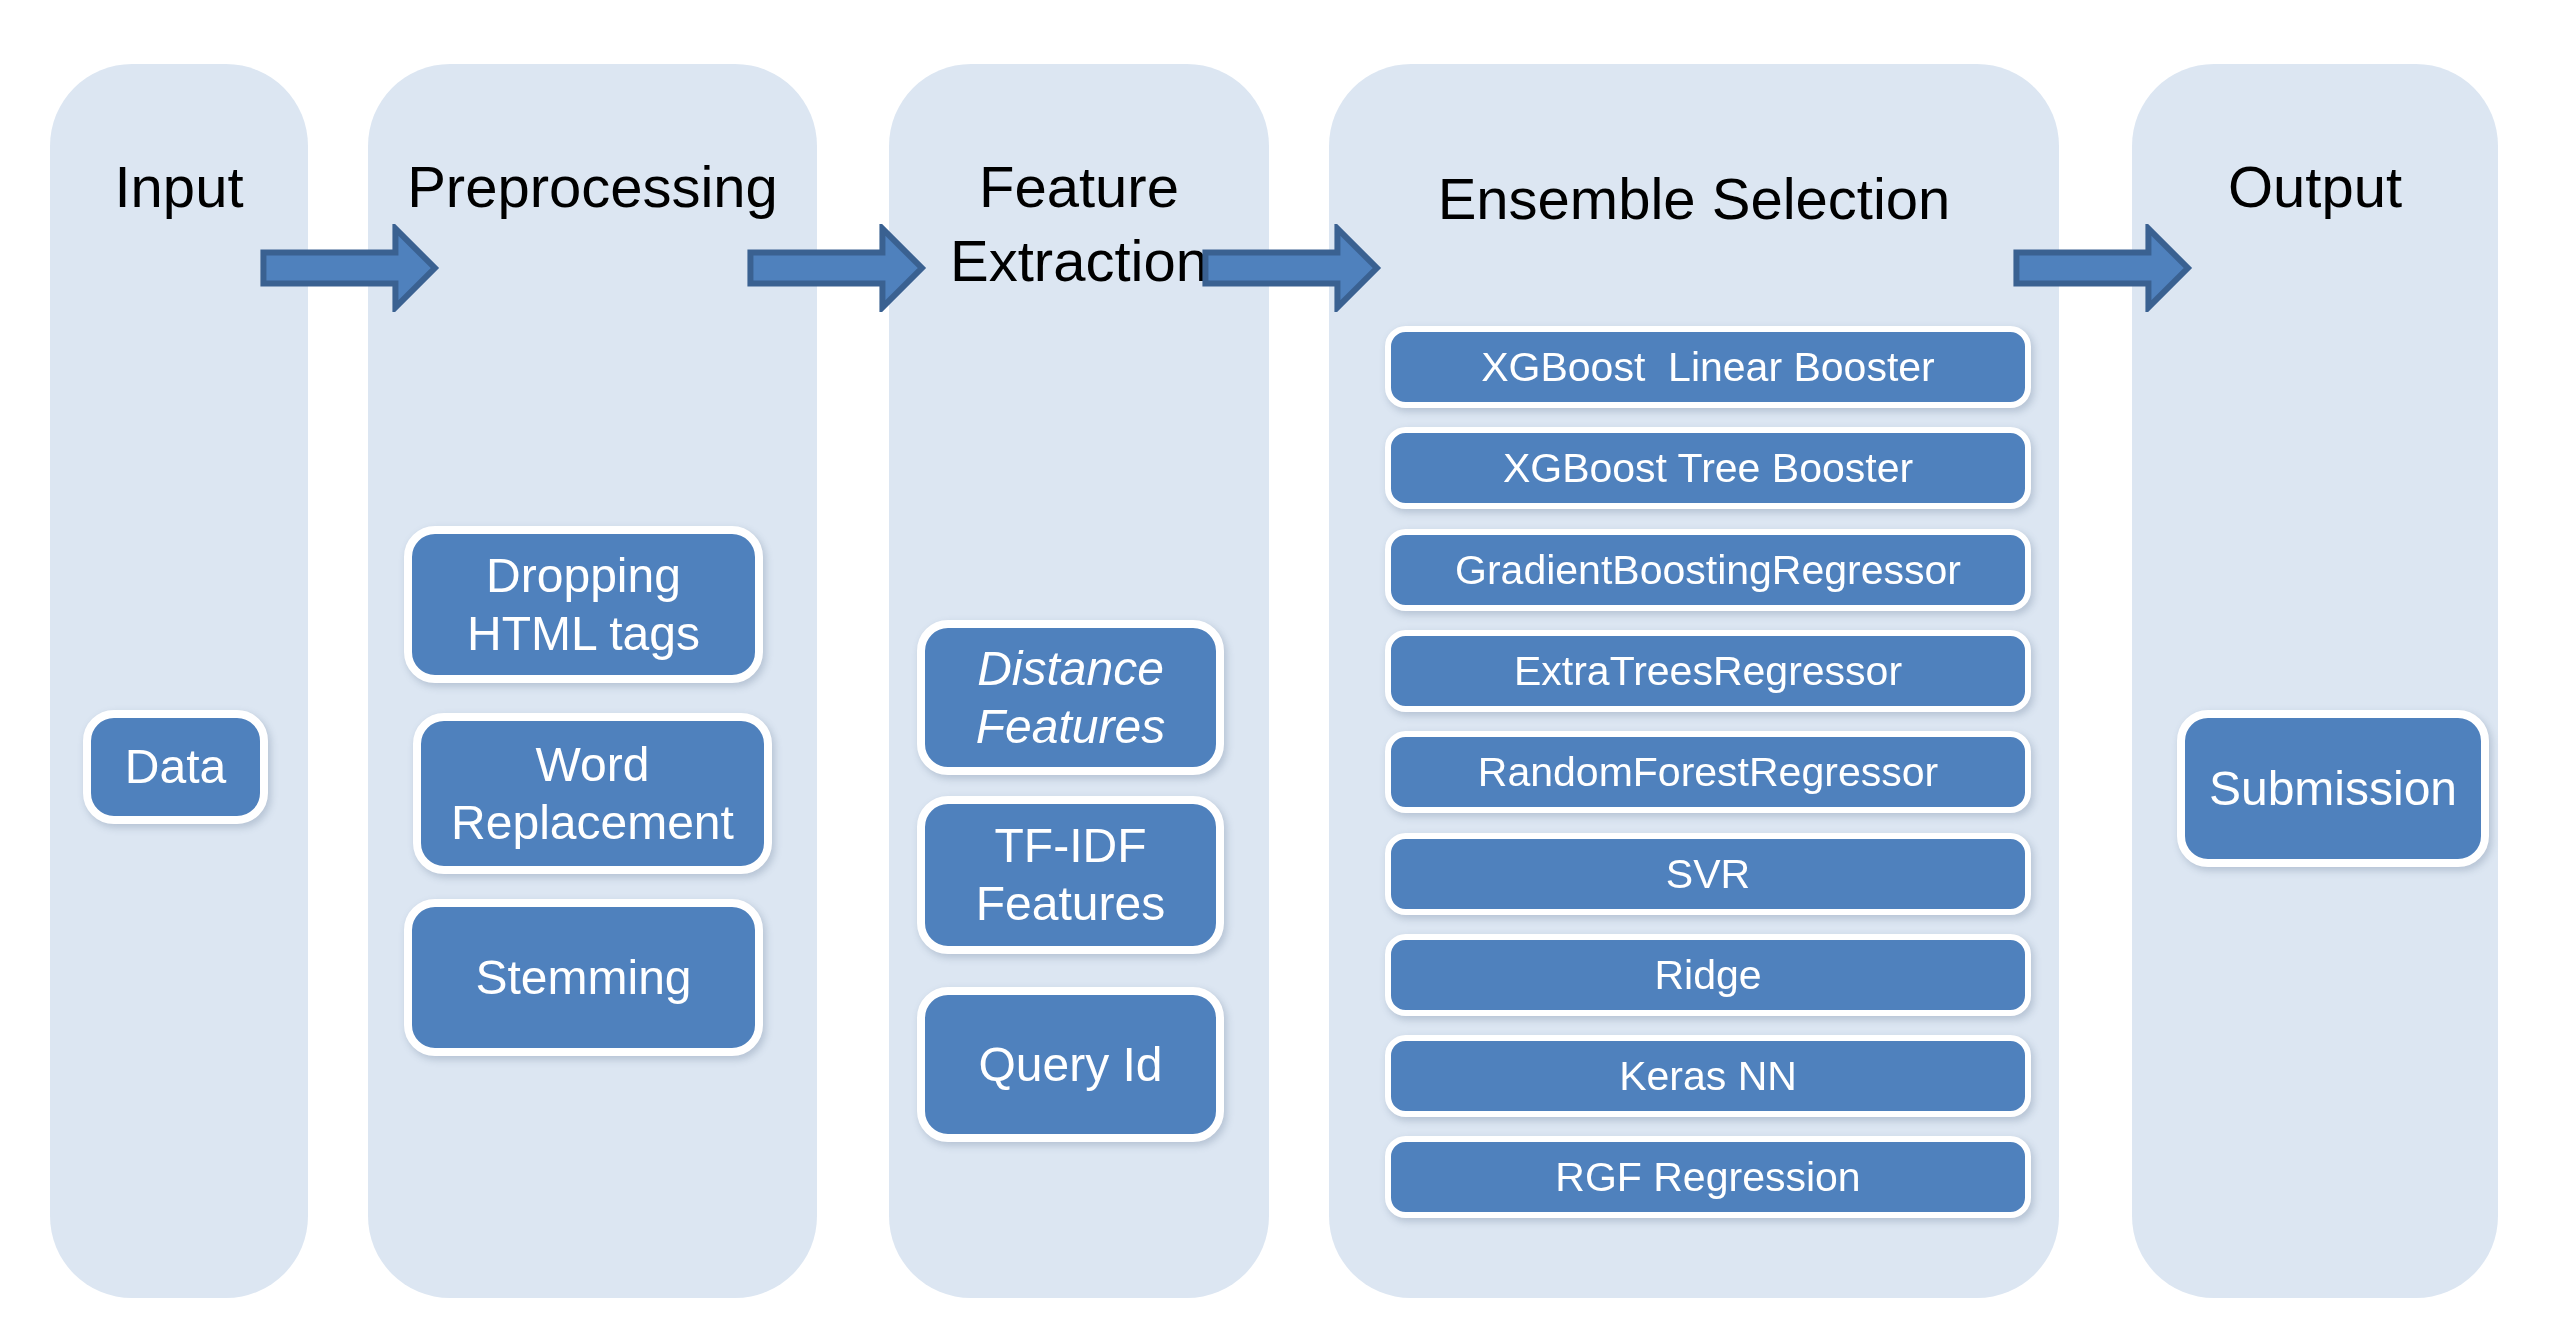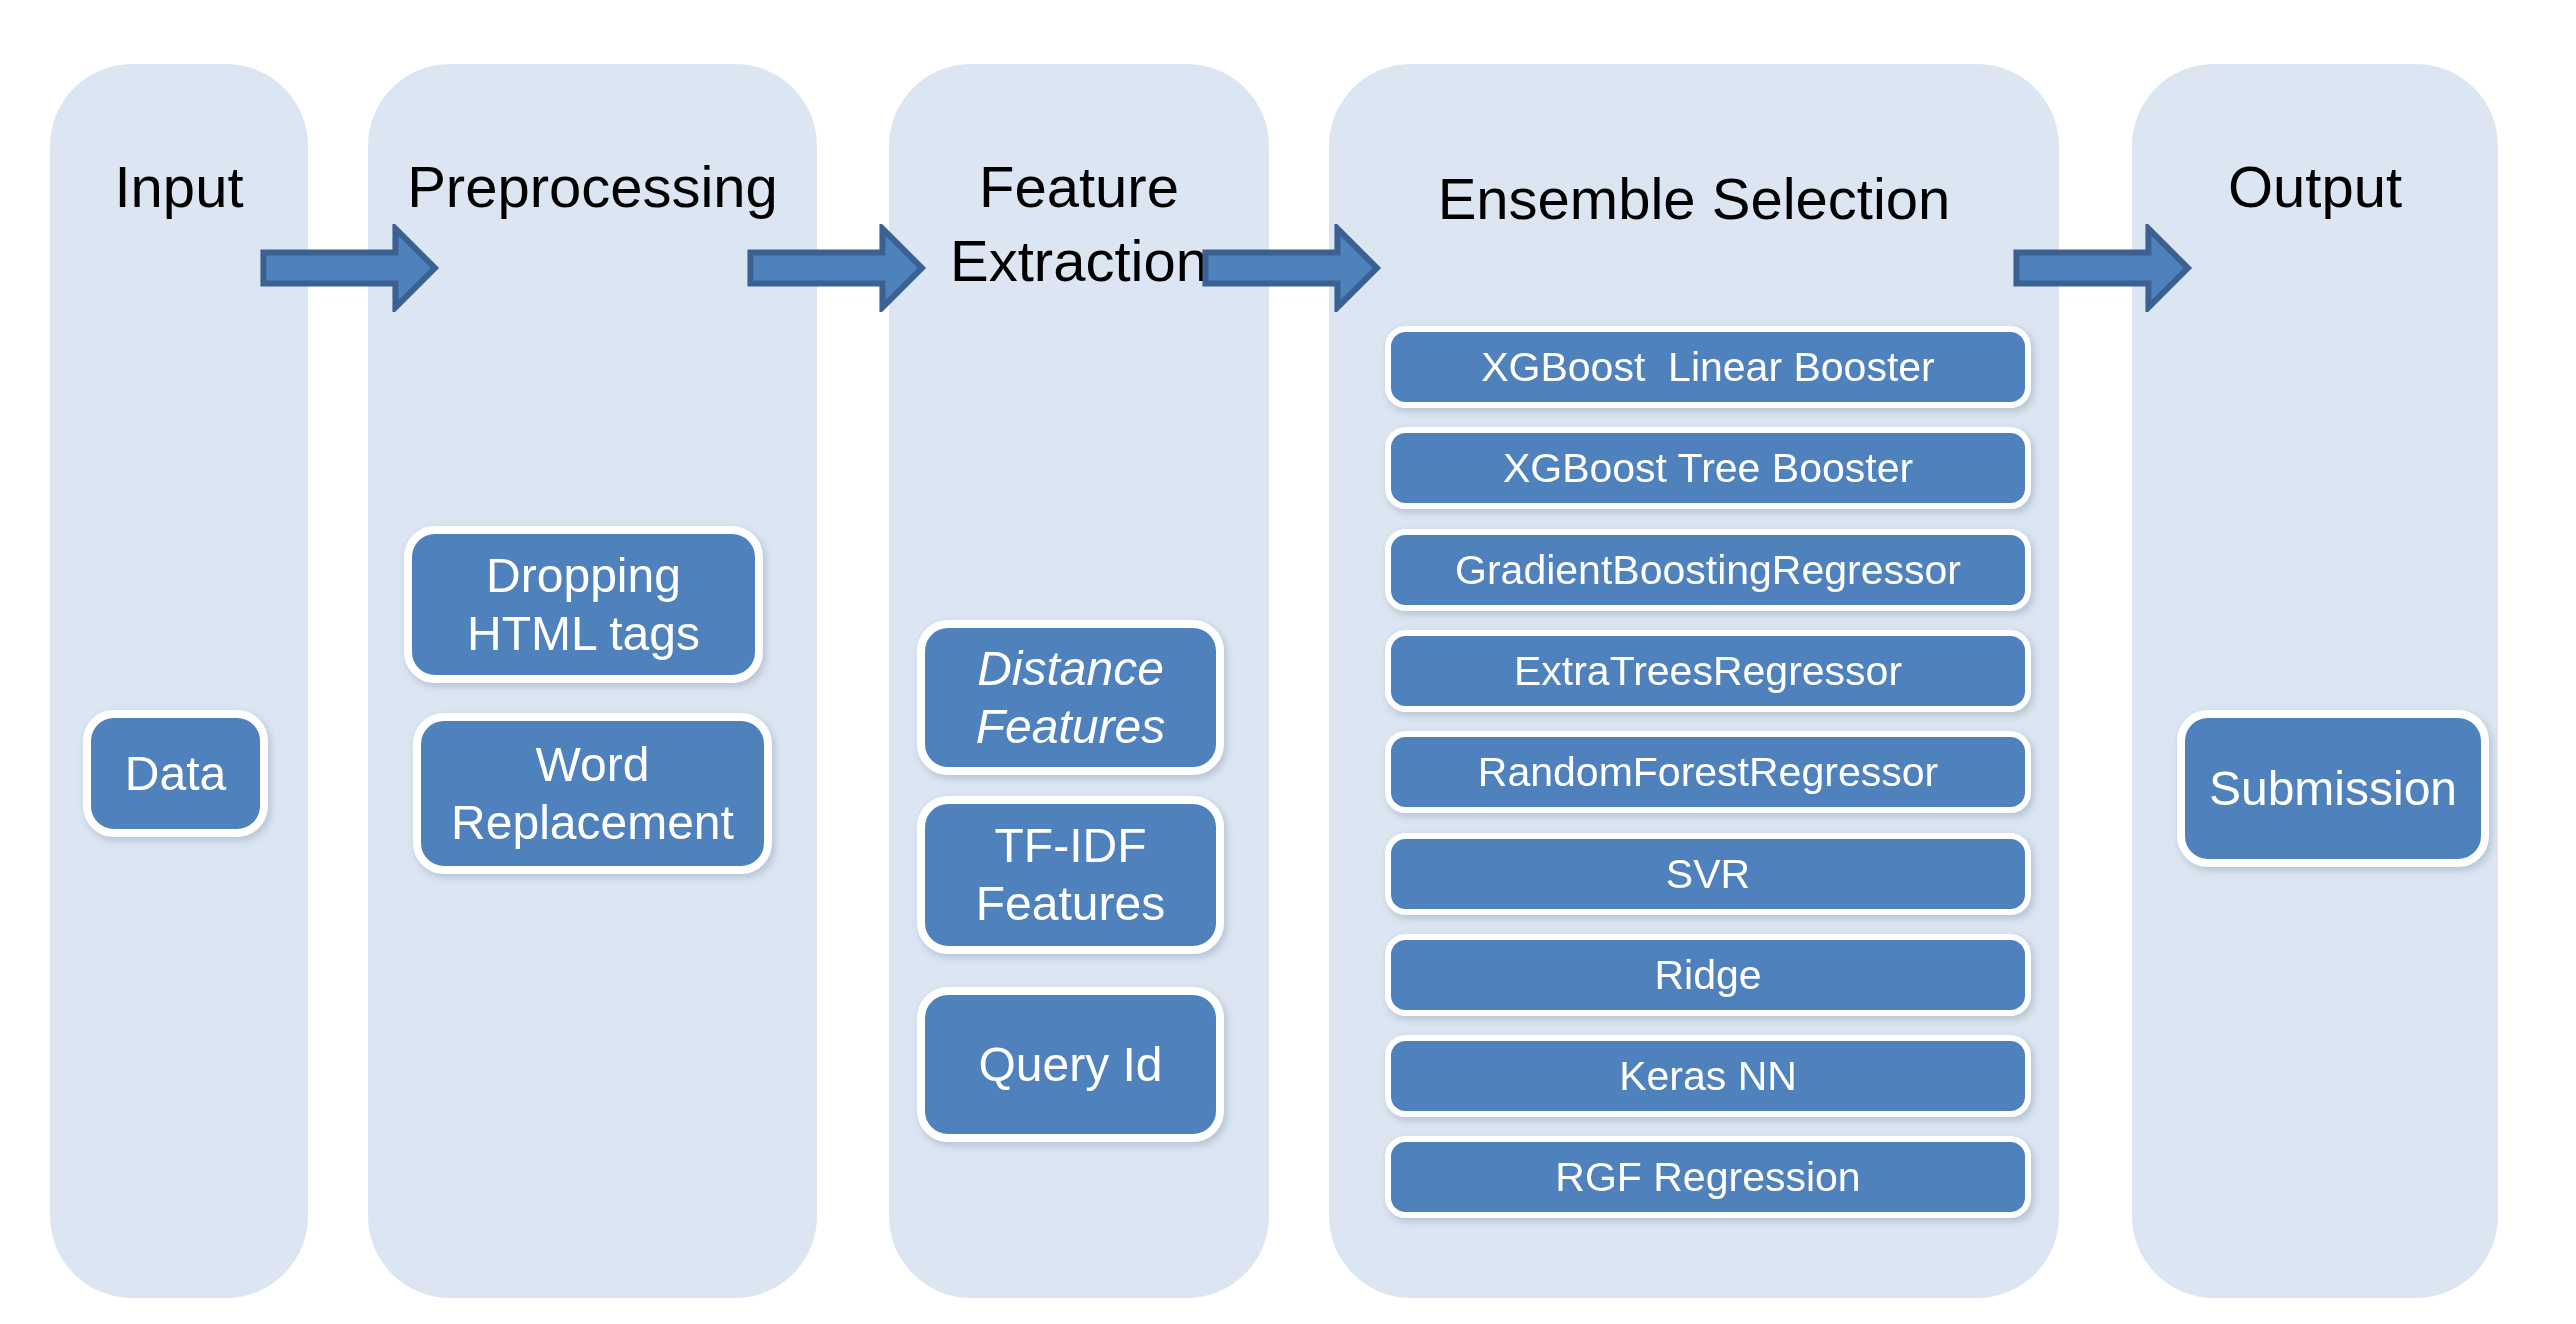--- a/index.html
+++ b/index.html
@@ -64,27 +64,28 @@
     height: 88px;
   }
 </style>
 </head>
 <body>
 
 <div class="canvas">
 
   <section class="panel" style="left:50px; width:258px;">
     <h2 class="panel-title" style="font-weight:normal; margin:0;">Input</h2>
-    <div class="box" style="left:33px; top:646px; width:185px; height:127px;">Data</div>
+    <div class="box" style="left:33px; top:646px; width:185px; height:114px;">Data</div>
   </section>
 
   <section class="panel" style="left:368px; width:421px;padding-left:28px;">
     <h2 class="panel-title" style="font-weight:normal; margin:0;">Preprocessing</h2>
     <div class="box" style="left:36px; top:462px; width:359px; height:157px;">Dropping HTML tags</div>
     <div class="box" style="left:36px; top:649px; width:359px; height:161px;margin-left:9px;">Word Replacement</div>
+    <div class="box" style="left:36px; top:835px; width:359px; height:157px;">Stemming</div>
   </section>
 
   <section class="panel" style="left:889px; width:380px;">
     <h2 class="panel-title" style="font-weight:normal; margin:0;">Feature Extraction</h2>
     <div class="box" style="left:28px; top:556px; width:307px; height:155px;font-style:italic;">Distance Features</div>
     <div class="box" style="left:28px; top:732px; width:307px; height:158px;">TF-IDF Features</div>
     <div class="box" style="left:28px; top:923px; width:307px; height:155px;">Query Id</div>
   </section>
 
   <section class="panel" style="left:1329px; width:730px;">

